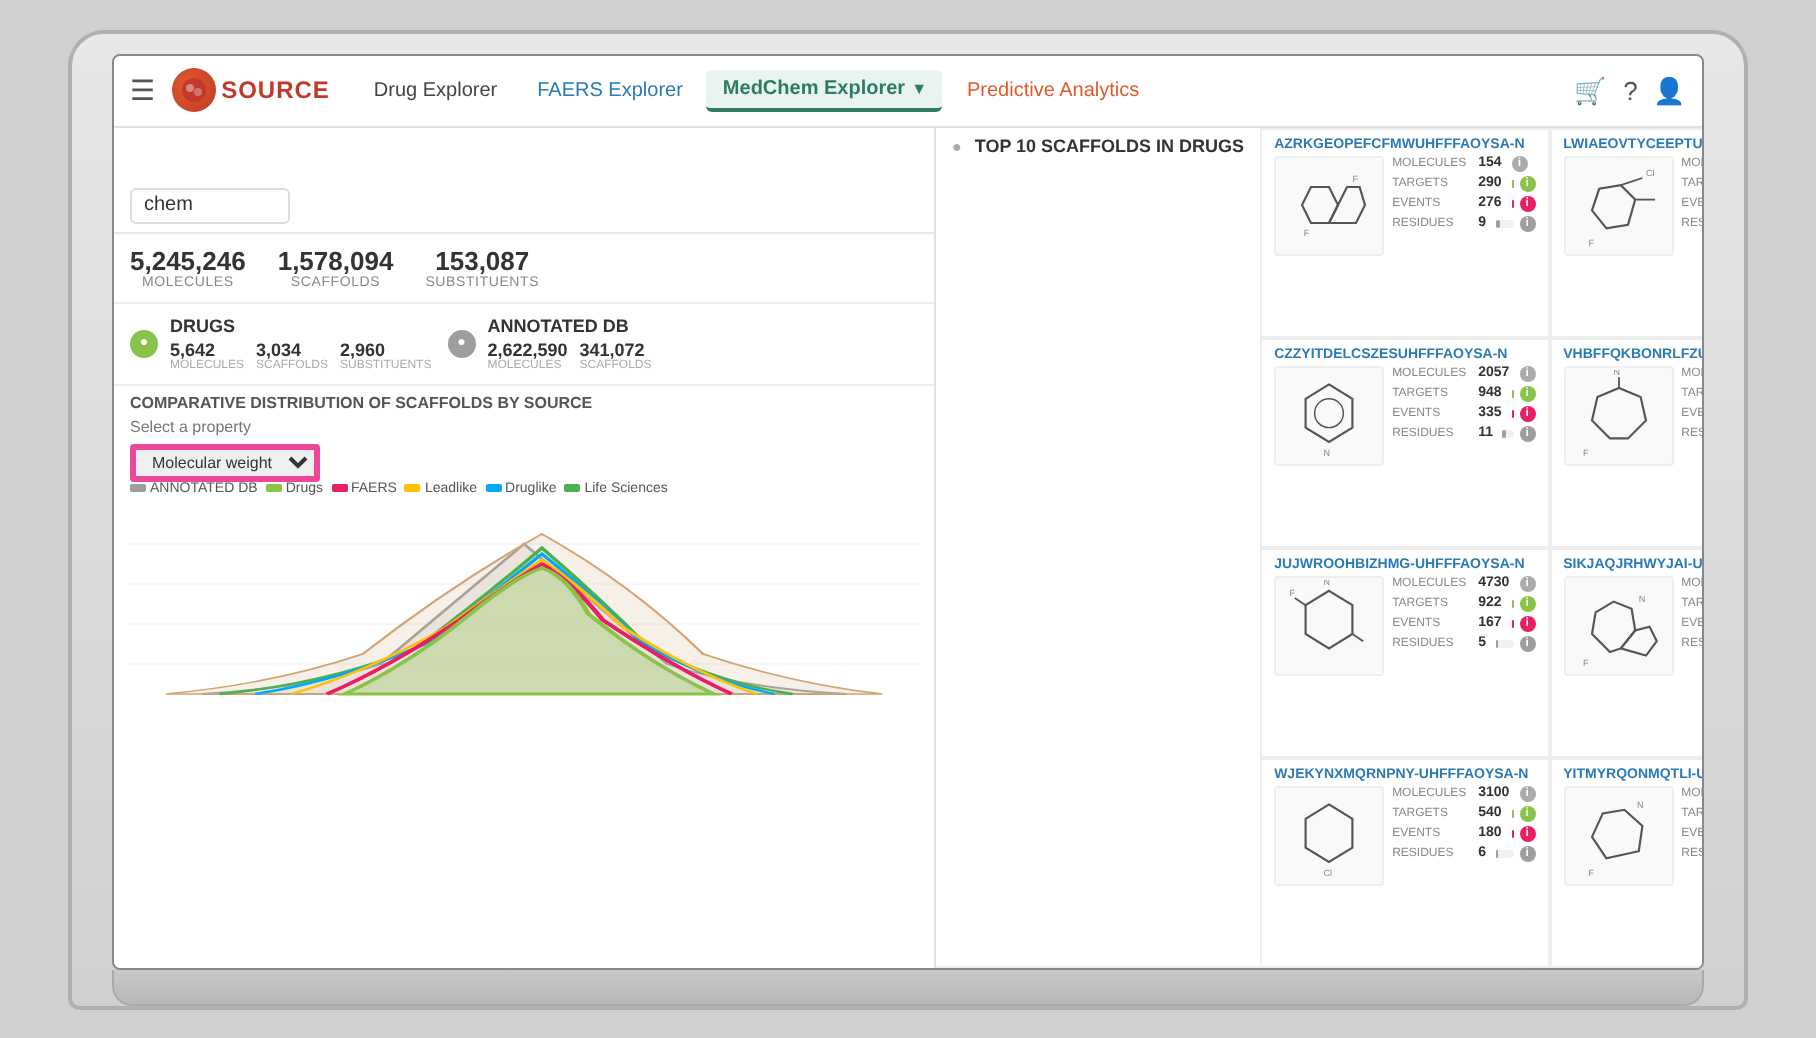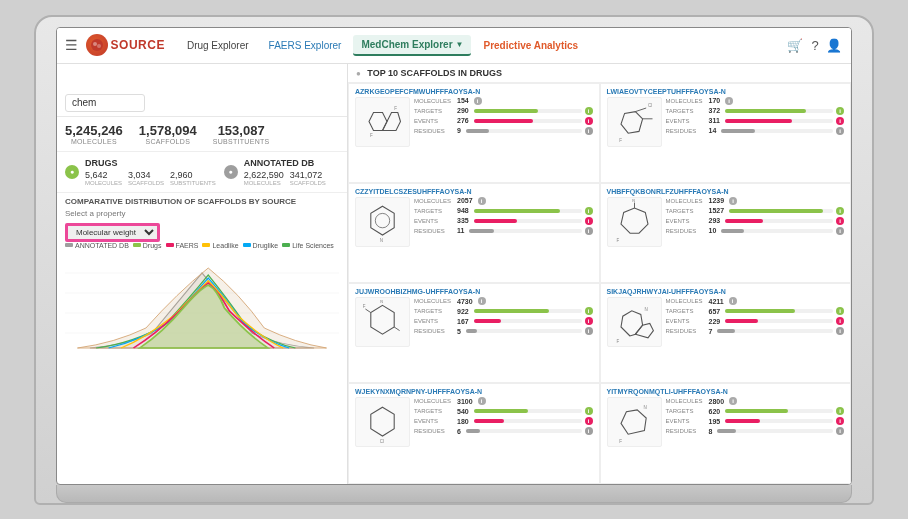--- a/index.html
+++ b/index.html
@@ -131,46 +131,46 @@
     }
     .data-card-dot {
       width: 14px; height: 14px; border-radius: 50%;
       display: flex; align-items: center; justify-content: center;
       font-size: 7px; color: #fff; font-weight: 700; flex-shrink: 0;
     }
     .data-card-content { }
     .data-card-title { font-size: 9px; font-weight: 700; color: #333; text-transform: uppercase; }
     .data-card-nums { display: flex; gap: 6px; margin-top: 2px; }
     .data-card-num { }
-    .data-card-num .num { font-size: 9px; font-weight: 400; color: #333; }
+    .data-card-num .num { font-size: 9px; font-weight: 700; color: #333; }
     .data-card-num .lbl { font-size: 6px; color: #aaa; text-transform: uppercase; }
     
     .chart-section {
       padding: 4px 8px;
       flex: 1;
     }
     .chart-title { font-size: 8px; font-weight: 600; color: #555; text-transform: uppercase; margin-bottom: 3px; }
     .select-row { display: flex; align-items: flex-end; gap: 4px; margin-bottom: 3px; }
     .select-lbl { font-size: 8px; color: #777; }
     .select-box { font-size: 8px; border: 3px solid #ec4899; border-radius: 2px; padding: 1px 4px; color: #333; }
     .legend-row { display: flex; flex-wrap: wrap; gap: 4px; margin-bottom: 4px; }
     .legend-item { display: flex; align-items: center; gap: 2px; font-size: 7px; color: #555; }
     .legend-dot { width: 8px; height: 4px; border-radius: 1px; }
     .chart-area {
       width: 100%; height: 100px;
       position: relative;
       overflow: hidden;
     }
     
     .right-panel {
-      width: 504px;
+      width: 384px;
       background: #fff;
       border-left: 1px solid #e0e0e0;
       display: flex;
-      flex-direction: column;
+      flex-direction: row;
       overflow: hidden;
     }
     .right-panel-header {
       padding: 4px 8px;
       border-bottom: 1px solid #eee;
       font-size: 9px; font-weight: 700; color: #333;
       text-transform: uppercase;
     }
     .scaffold-grid {
       display: grid;
@@ -230,21 +230,21 @@
       <div class="nav-tab">
         <span>Drug Explorer</span>
       </div>
       <div class="nav-tab" style="color:#2a7ab5;">
         <span>FAERS Explorer</span>
       </div>
       <div class="nav-tab active">
         <span>MedChem Explorer</span>
         <span class="caret">▼</span>
       </div>
-      <div class="nav-tab" style="color:#e05a2b;font-weight:700;">
+      <div class="nav-tab" style="color:#e05a2b;font-weight:400;">
         <span>Predictive Analytics</span>
       </div>
       <div class="nav-right">
         <span class="nav-icon">🛒</span>
         <span class="nav-icon">?</span>
         <span class="nav-icon">👤</span>
       </div>
     </div>
 
     <div class="main-area">

